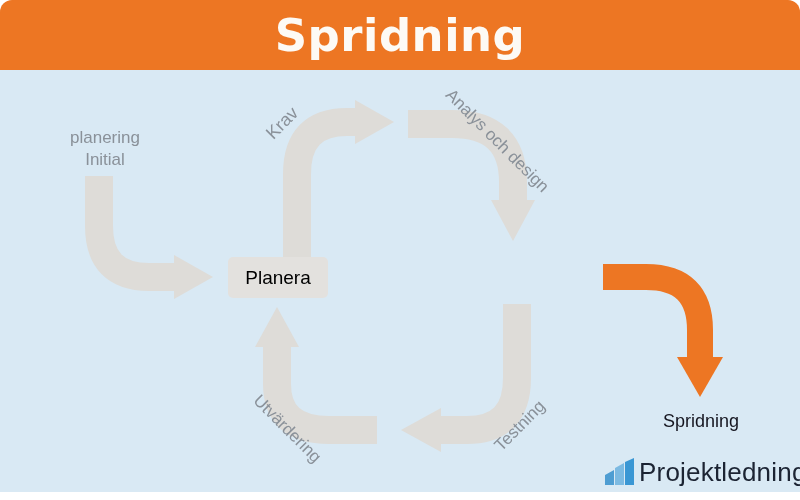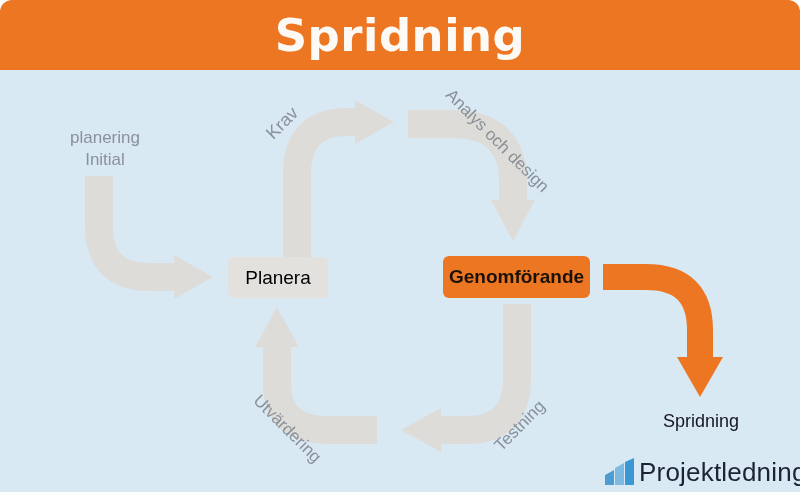--- a/index.html
+++ b/index.html
@@ -139,21 +139,20 @@
     <div>planering</div>
     <div>Initial</div>
   </div>
   <div class="lbl lbl-krav">Krav</div>
   <div class="lbl lbl-analys">Analys och design</div>
   <div class="lbl lbl-utvard">Utvärdering</div>
   <div class="lbl lbl-testning">Testning</div>
   <div class="lbl lbl-spridning">Spridning</div>
 
   <div class="box box-planera">Planera</div>
-  <div class="box box-genomforande">Genomförande</div>
 
   <div class="logo">
     <svg width="32" height="28" viewBox="0 0 32 28">
       <polygon points="1,27 1,17 10,12 10,27" fill="#4E9DD2"></polygon>
       <polygon points="11,27 11,10 20,5 20,27" fill="#7CBAE2"></polygon>
       <polygon points="21,27 21,4 30,0 30,27" fill="#3A97D4"></polygon>
     </svg>
     <span class="logo-text">Projektledning</span>
   </div>
 

